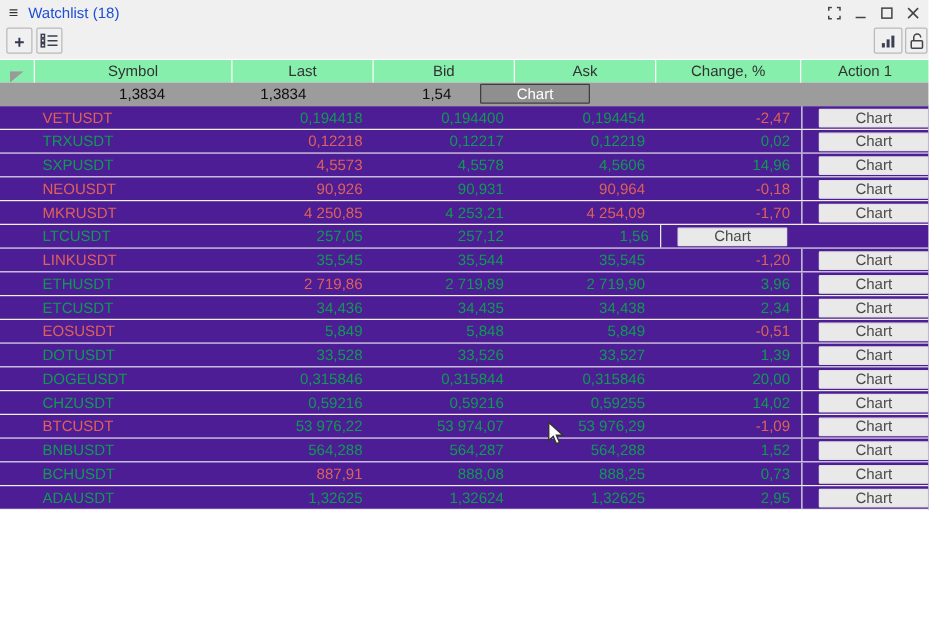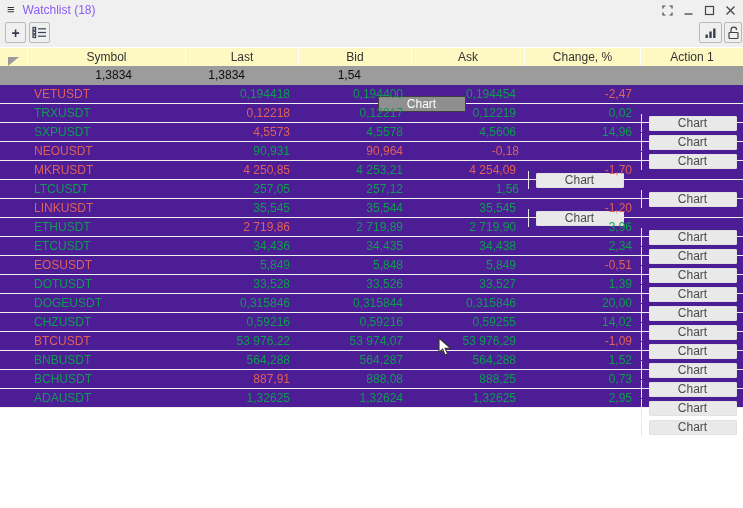--- a/index.html
+++ b/index.html
@@ -1,46 +1,46 @@
 <!DOCTYPE html>
 <html style="--up: #0f9b51; --down: #e0605a;"><head>
 <meta charset="utf-8">
 <style>
   html,body{margin:0;padding:0;background:#fff;}
   .app{position:relative;width:743px;height:508px;background:#fff;overflow:hidden;
        font-family:"Liberation Sans","DejaVu Sans",sans-serif;font-size:12px;color:#1c1c1c;}
   
   .titlebar{position:relative;height:20px;background:#f0f0f0;display:flex;align-items:center;padding-left:7px;}
   .menu-ic{font-size:13px;color:#333;margin-right:8px;line-height:20px;cursor:default;}
-  .title{color:#8b5cf6;}
+  .title{color:#1d4ed8;}
   .win-controls{position:absolute;right:7px;top:0;height:20px;display:flex;align-items:center;gap:9px;}
   .wc{width:12px;height:12px;display:flex;align-items:center;justify-content:center;}
   .wc svg{display:block;}
   
   .toolbar{position:relative;height:27px;background:#f0f0f0;}
   .tbtn{position:absolute;top:2px;height:21px;background:#f0f0f0;border:1px solid #b9b9b9;border-radius:2px;
         display:flex;align-items:center;justify-content:center;padding:0;box-sizing:border-box;}
   .tbtn svg{display:block;}
   #btn-add{left:5px;width:21px;font-size:14px;font-weight:bold;color:#33394d;}
   #btn-list{left:29px;width:21px;}
   #btn-cols{right:21px;width:23px;}
   #btn-lock{right:1px;width:18px;}
   
   .grid{margin-top:1px;}
-  .hdr{display:flex;height:18px;background:#fef9c3;color:#333;}
+  .hdr{display:flex;height:18px;background:#86efac;color:#333;}
   .hc{box-sizing:border-box;height:18px;line-height:18px;text-align:center;border-right:1px solid #fdfdfd;
       overflow:hidden;white-space:nowrap;position:relative;}
   .hc:last-child{border-right:none;}
   .w-grip{width:28px;} .w-sym{width:158px;} .w-num{width:113px;} .w-chg{width:116px;} .w-act{width:102px;}
   .grip-tri{position:absolute;left:8px;top:5px;}
   .row{display:flex;height:19px;box-sizing:border-box;border-bottom:1px solid #efefef;background:#4c1d95;}
   .c{box-sizing:border-box;height:18px;line-height:18px;white-space:nowrap;overflow:hidden;}
   .c.sym{padding-left:6px;color:var(--up);}
   .c.num{text-align:right;padding-right:9px;}
-  .c.act{display:flex;align-items:center;justify-content:center;border-left:1px solid #e7e7e7;margin-top:29px;}
+  .c.act{display:flex;align-items:center;justify-content:flex-end;border-left:1px solid #e7e7e7;}
   .u{color:var(--up)!important;} .d{color:var(--down)!important;} .k{color:#111!important;}
   .chart-btn{width:88px;height:15px;background:#e9e9e9;border:1px solid #e2e2e2;border-radius:1px;
              color:#4a4a4a;font-family:inherit;font-size:12px;line-height:12px;padding:0;cursor:default;}
   .row.sel{background:#9c9c9c;border-bottom-color:#9c9c9c;}
   .row.sel .c{color:#0e0e0e!important;}
   .row.sel .act{border-left-color:transparent;}
   .row.sel .chart-btn{background:#8f8f8f;border:1px solid #3f3f3f;color:#fff;height:16px;}
   .cursor{position:absolute;left:438px;top:337px;pointer-events:none;}
 </style>
 </head>
@@ -167,20 +167,21 @@
     <div class="c num w-num bid u">4,5578</div>
     <div class="c num w-num ask u">4,5606</div>
     <div class="c num w-chg chg u">14,96</div>
     <div class="c act w-act">
       <button class="chart-btn">Chart</button>
     </div>
   </div>
         <div class="row">
     <div class="c w-grip"></div>
     <div class="c sym w-sym d">NEOUSDT</div>
+    <div class="c num w-num last d">90,926</div>
     <div class="c num w-num bid u">90,931</div>
     <div class="c num w-num ask d">90,964</div>
     <div class="c num w-chg chg d">-0,18</div>
     <div class="c act w-act">
       <button class="chart-btn">Chart</button>
     </div>
   </div>
         <div class="row">
     <div class="c w-grip"></div>
     <div class="c sym w-sym d">MKRUSDT</div>

